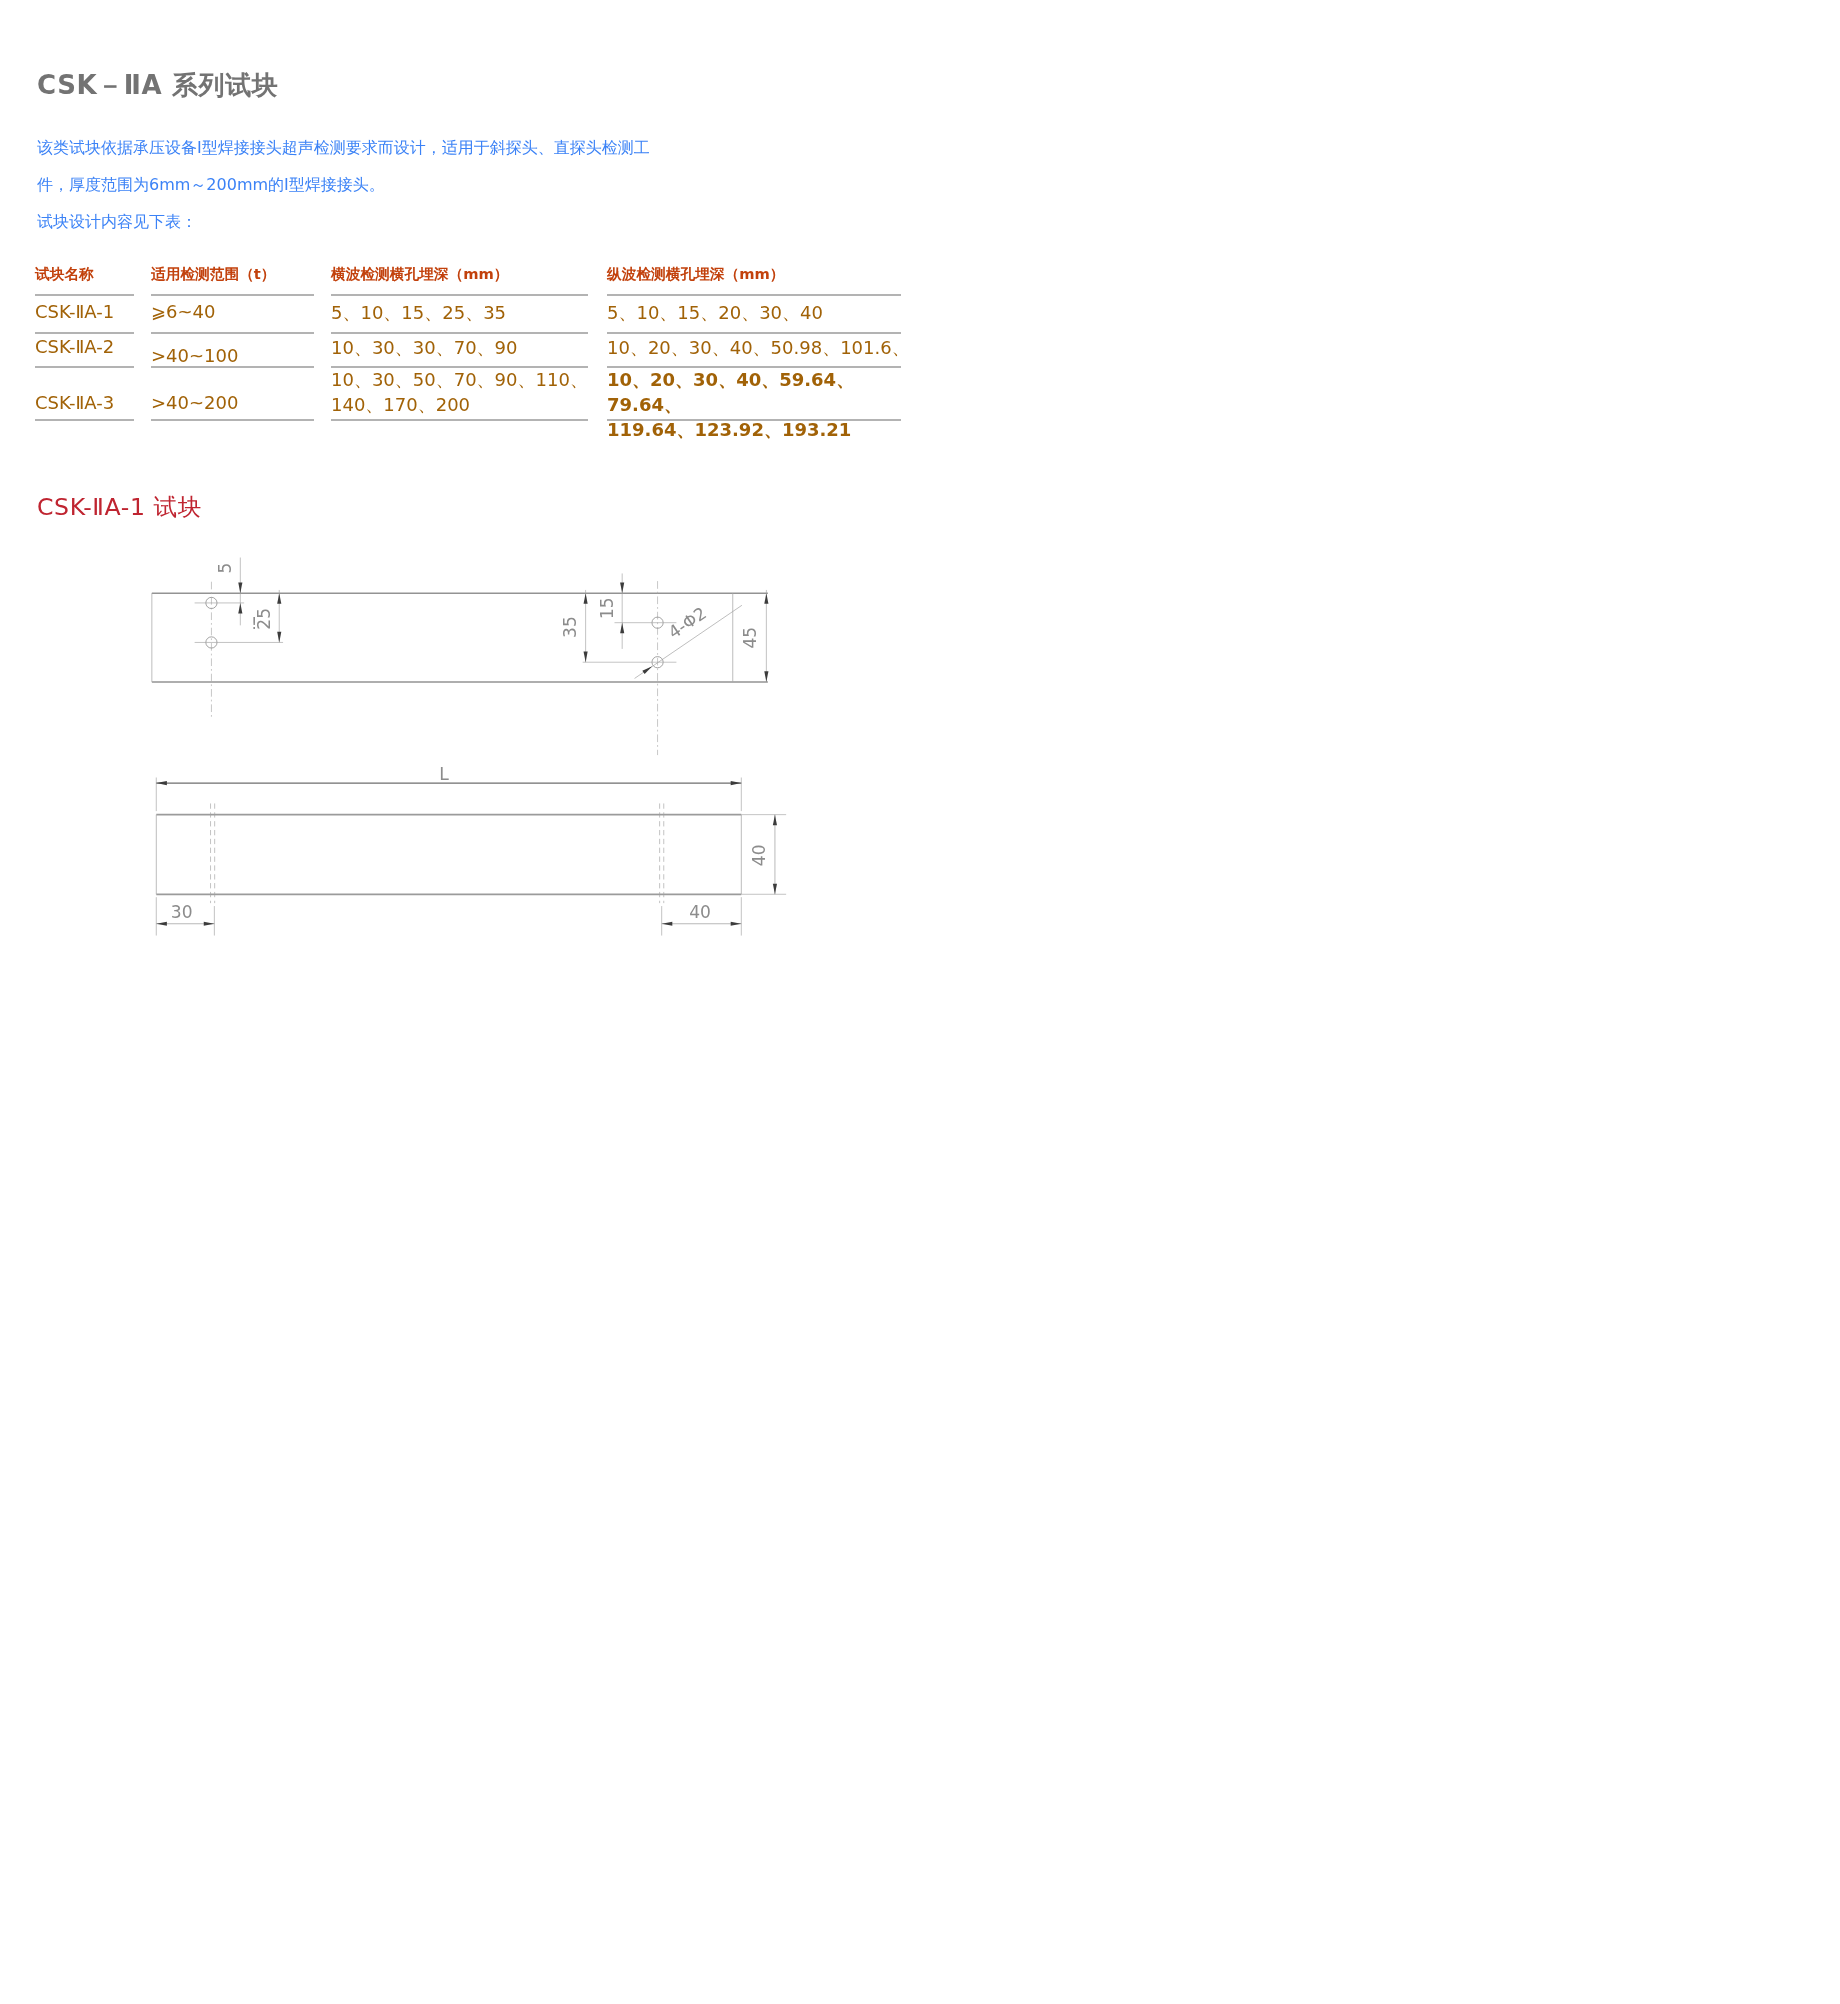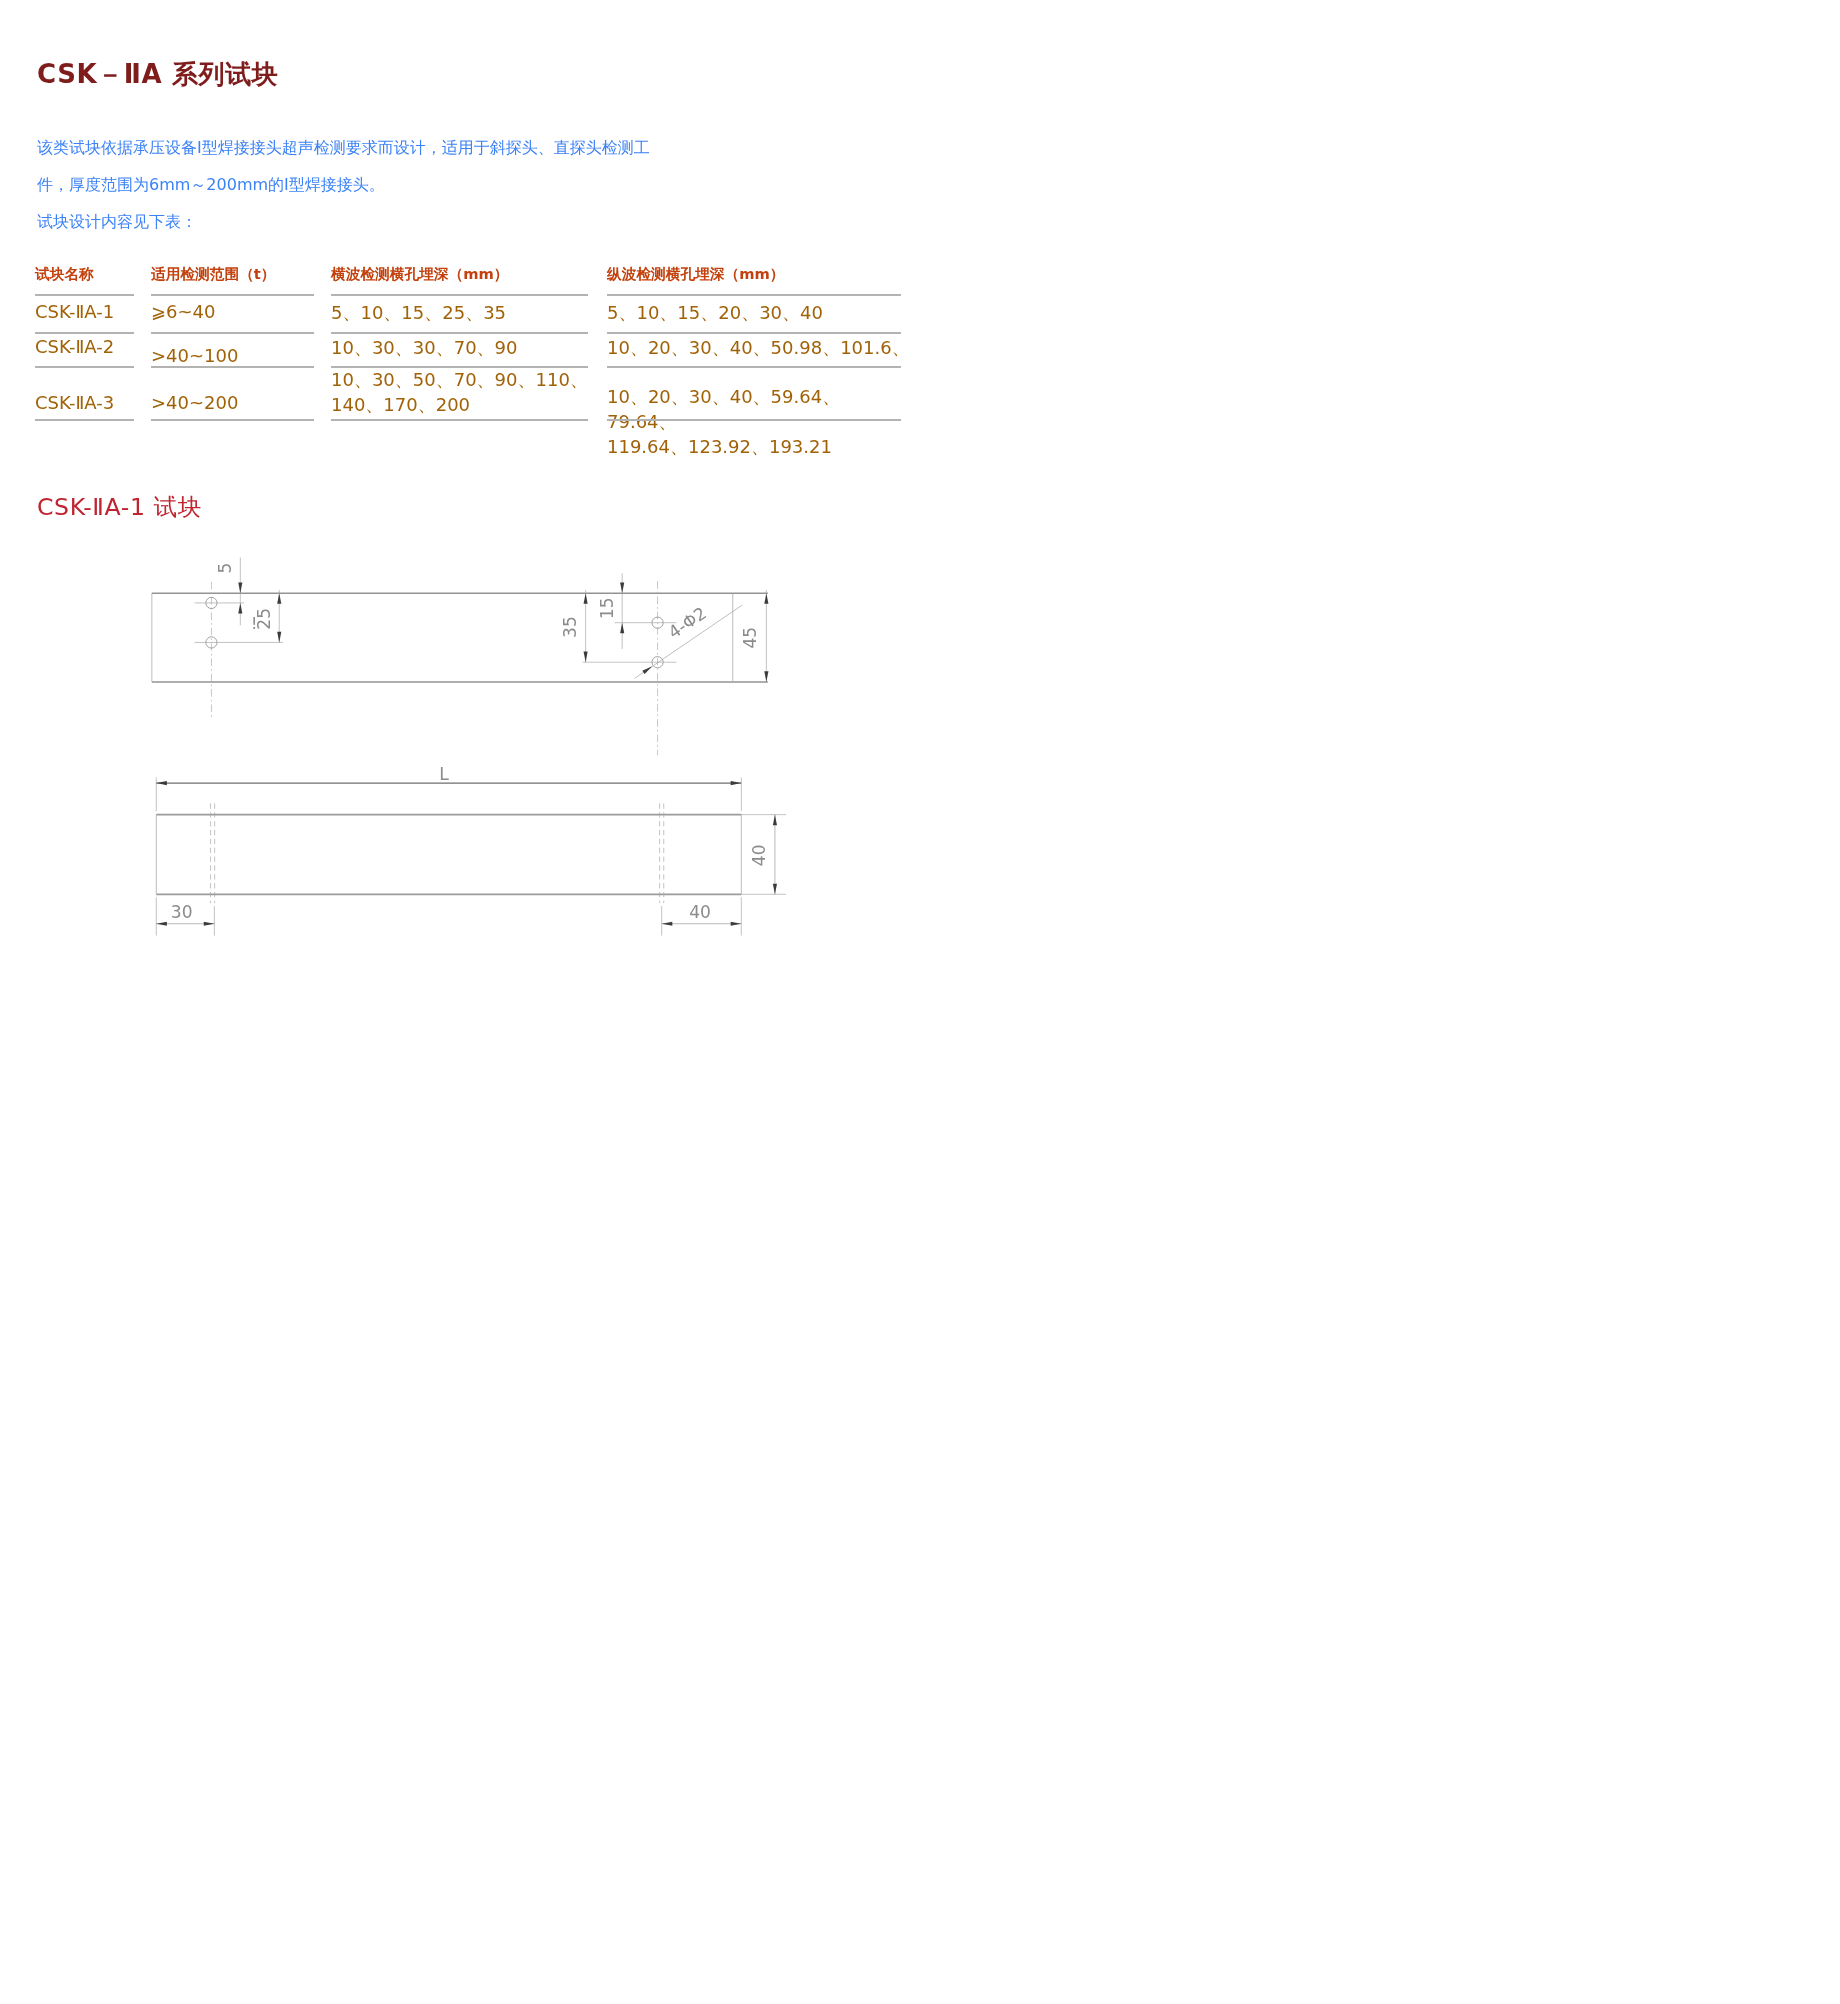--- a/index.html
+++ b/index.html
@@ -4,23 +4,23 @@
 <style>
   html,body{margin:0;padding:0;background:#ffffff;}
   .page{
     position:relative;
     width:920px;height:1003px;
     background:#ffffff;
     font-family:"DejaVu Sans","Liberation Sans",sans-serif;
     overflow:hidden;
   }
   .h1{
-    position:absolute;left:37px;top:57px;
+    position:absolute;left:37px;top:68px;
     font-size:26px;font-weight:bold;letter-spacing:0.6px;
-    color:#7f1d1d;white-space:nowrap;
+    color:#737373;white-space:nowrap;
   }
   .intro{
     position:absolute;left:37px;top:129px;width:868px;
     font-size:16px;line-height:37px;color:#3b82f6;
   }
   .intro .iline{white-space:nowrap;}
   .tbl-cell{
     position:absolute;
     font-size:18px;color:#a16207;white-space:nowrap;
   }
@@ -87,21 +87,21 @@
     <div class="rule" style="left:151px;top:366px;width:163px;"></div>
     <div class="rule" style="left:331px;top:366px;width:257px;"></div>
     <div class="rule" style="left:607px;top:366px;width:294px;"></div>
 
     <div class="tbl-cell" style="left:35px;top:392px;">CSK-ⅡA-3</div>
     <div class="tbl-cell" style="left:151px;top:392px;">&gt;40~200</div>
     <div class="tbl-cell tbl-wrap" style="left:331px;top:367px;width:265px;">
       <div>10、30、50、70、90、110、</div>
       <div>140、170、200</div>
     </div>
-    <div class="tbl-cell tbl-wrap" style="left:607px;top:384px;width:301px;">
+    <div class="tbl-cell tbl-wrap" style="left:607px;top:367px;width:301px;font-weight:bold;">
       <div>10、20、30、40、59.64、79.64、</div>
       <div>119.64、123.92、193.21</div>
     </div>
 
     <div class="rule" style="left:35px;top:419px;width:99px;"></div>
     <div class="rule" style="left:151px;top:419px;width:163px;"></div>
     <div class="rule" style="left:331px;top:419px;width:257px;"></div>
     <div class="rule" style="left:607px;top:419px;width:294px;"></div>
   </div>
 

